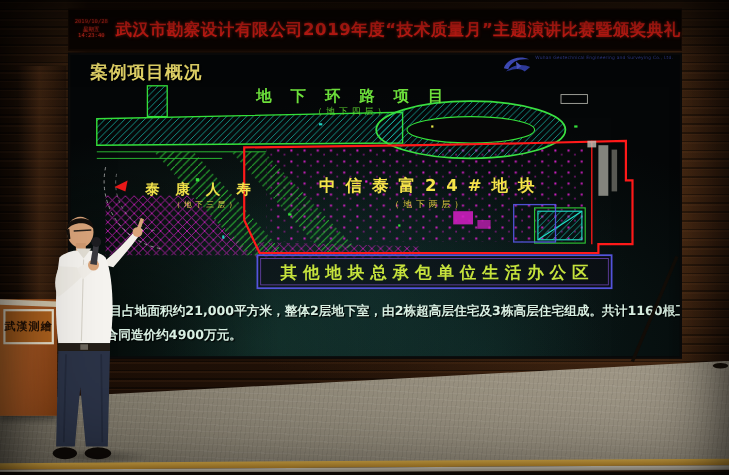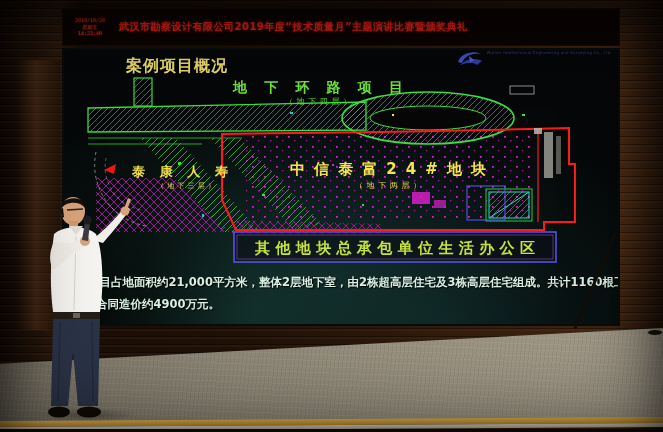--- a/index.html
+++ b/index.html
@@ -24,32 +24,32 @@
   .stage-gold{position:absolute;left:-4px;width:671px;top:419px;height:6px;
     background:linear-gradient(180deg,#e3b44a,#c08c2c);transform:rotate(-0.35deg);}
   .stage-light{position:absolute;left:-4px;width:671px;top:425px;height:4px;
     background:linear-gradient(180deg,#d9d2c2,#b5ad9c);transform:rotate(-0.35deg);}
   .stage-dark{position:absolute;left:0;right:0;top:429px;height:3px;background:#120c06;}
   
   .led{position:absolute;left:62px;top:8px;width:558px;height:38px;background:#0c0503;
     border:1px solid #1a0d06;display:flex;align-items:center;box-sizing:border-box;}
   .led-dt{width:46px;margin-left:4px;color:#f23326;font-family:"DejaVu Sans Mono",monospace;
     font-size:5px;line-height:6.5px;text-align:center;text-shadow:0 0 2px rgba(255,40,20,.8);}
-  .led-title{margin-left:6px;color:#ff241a;font-size:10px;font-weight:bold;white-space:nowrap;
+  .led-title{margin-left:6px;color:#ff241a;font-size:15px;font-weight:bold;white-space:nowrap;
     letter-spacing:.5px;text-shadow:0 0 3px rgba(255,50,30,.65);}
   
   .screen{position:absolute;left:62px;top:48px;width:558px;height:278px;background:#050708;
     border:2px solid #0b0b0b;box-sizing:border-box;overflow:hidden;
     background-image:
       radial-gradient(circle at 5% 95%, rgba(0,0,0,.6), transparent 28%),
       radial-gradient(ellipse at 30% 96%, rgba(42,118,96,.30), transparent 58%),
       radial-gradient(ellipse at 68% 100%, rgba(30,95,85,.24), transparent 55%),
       radial-gradient(ellipse at 50% 78%, rgba(28,70,92,.14), transparent 60%);}
   .slide-title{position:absolute;left:18px;top:6px;font-size:16px;font-weight:bold;
-    color:#e8d96a;letter-spacing:1px;text-shadow:1px 1px 1px #000;margin-left:44px;}
+    color:#e8d96a;letter-spacing:1px;text-shadow:1px 1px 1px #000;}
   .screen-logo{position:absolute;right:6px;top:0px;display:flex;align-items:flex-start;opacity:.9;}
   .logo-txt{margin-left:4px;}
   .logo-cn{font-size:10.5px;font-weight:bold;color:#4a55d4;letter-spacing:1px;white-space:nowrap;}
   .logo-en{font-size:4px;color:#39439e;white-space:nowrap;letter-spacing:.2px;}
   .cad{position:absolute;left:18px;top:24px;}
   .cad text{font-family:"DejaVu Sans",sans-serif;}
   .desc{position:absolute;color:#d8efe2;font-weight:bold;white-space:nowrap;
     text-shadow:1px 1px 1px #000;}
   .desc1{left:24px;top:225px;font-size:11.5px;}
   .desc2{left:32px;top:247px;font-size:11.5px;}
@@ -180,20 +180,26 @@
       <text x="306" y="100" text-anchor="middle" font-size="15" font-weight="bold" fill="#f6e44a" textLength="196" lengthAdjust="spacing">中信泰富24#地块</text>
       <text x="306" y="114" text-anchor="middle" font-size="8" fill="#e8d040" textLength="66" lengthAdjust="spacing">（地下两层）</text>
 
       <text x="313" y="179" text-anchor="middle" font-size="15" font-weight="bold" fill="#c6e33c" textLength="280" lengthAdjust="spacing">其他地块总承包单位生活办公区</text>
     </svg>
 
     <div class="desc desc1">项目占地面积约21,000平方米，整体2层地下室，由2栋超高层住宅及3栋高层住宅组成。共计1160根工程</div>
     <div class="desc desc2">合同造价约4900万元。</div>
   </div>
 
+  <div class="podium">
+    <div class="podium-top"></div>
+    <div class="plaque">
+      <span>武漢測繪</span>
+    </div>
+  </div>
 
   <div class="presenter-shadow"></div>
 
   <svg class="presenter" width="100" height="230" viewBox="0 0 100 230">
 
     <path d="M52,48 C62,40 71,31 79,22 L86,14 L90,17 C85,25 75,37 63,51 Z" fill="#f2efe9"></path>
     <path d="M84,17 L88,6 L91,7.5 L87,18 Z" fill="#d9a47a"></path>
     <circle cx="85" cy="19" r="4.5" fill="#d9a47a"></circle>
 
     <ellipse cx="33" cy="19" rx="12" ry="14" fill="#d9a47a"></ellipse>

